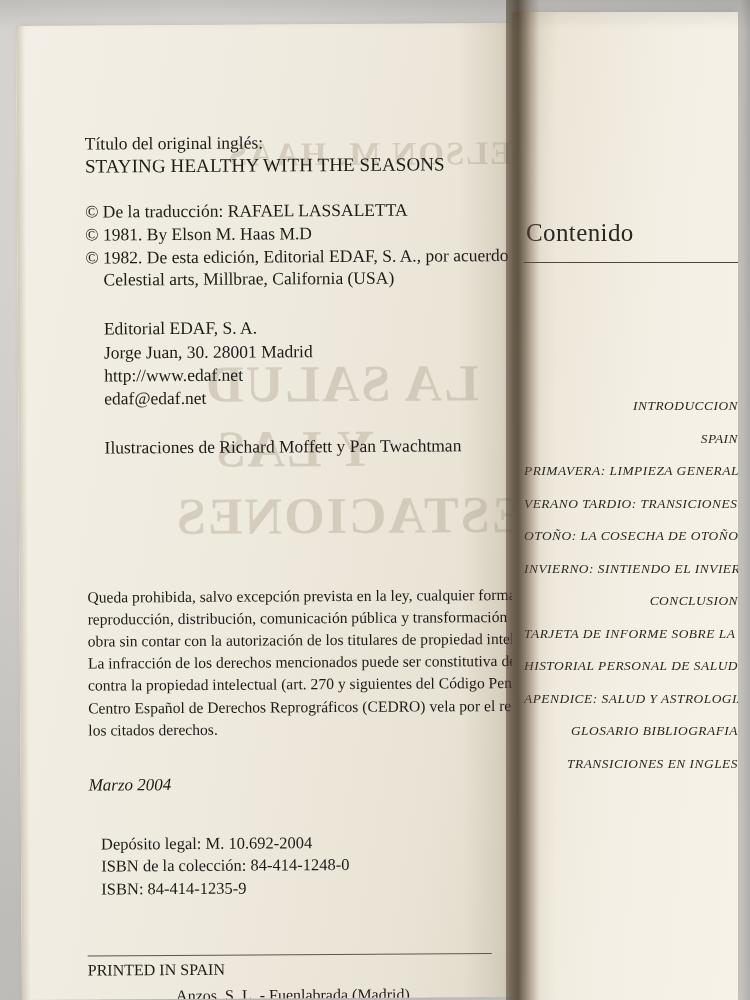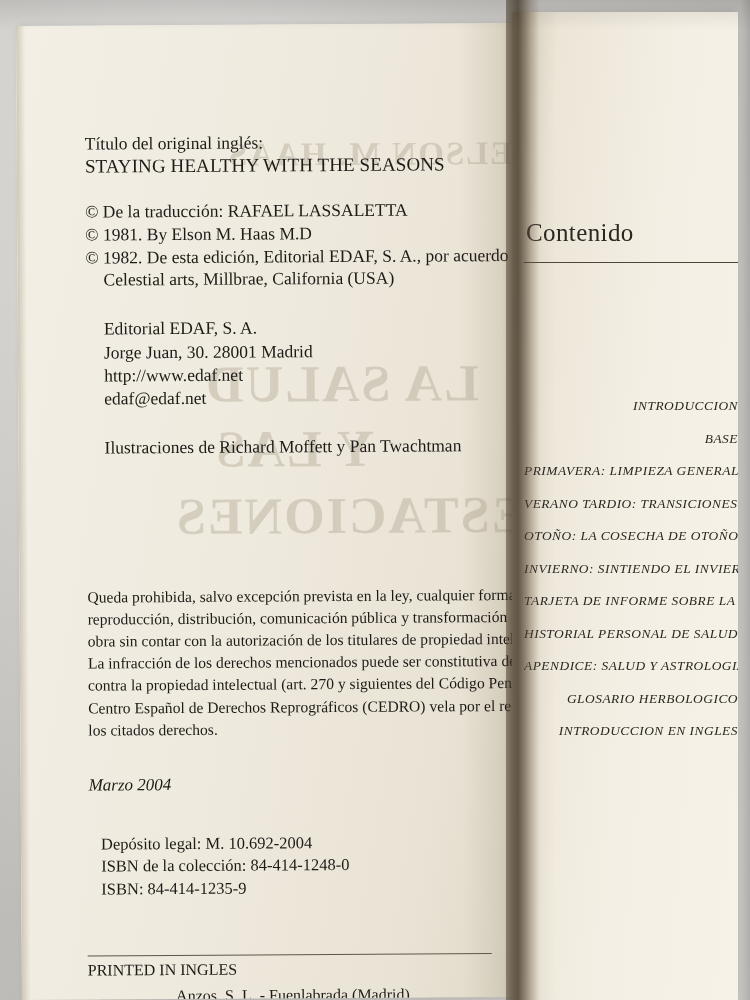--- a/index.html
+++ b/index.html
@@ -300,40 +300,41 @@
       <div class="isbn">
         <span class="ln">Depósito legal: M. 10.692-2004</span>
         <span class="ln">ISBN de la colección: 84-414-1248-0</span>
         <span class="ln">ISBN: 84-414-1235-9</span>
       </div>
 
     </div>
 
     <div class="footer-rule"></div>
     <div class="footer-row">
-      <span>PRINTED IN INGLES</span>
+      <span>PRINTED IN SPAIN</span>
     </div>
     <div class="footer-printer">Anzos, S. L. - Fuenlabrada (Madrid)</div>
   </div>
 
   <div class="gutter"></div>
 
   <div class="page-right">
     <div class="rp-title">Contenido</div>
     <div class="rp-rule"></div>
     <div class="toc">
       <div class="toc-item">INTRODUCCION</div>
-      <div class="toc-item">BASE</div>
+      <div class="toc-item">SPAIN</div>
       <div class="toc-item">PRIMAVERA: LIMPIEZA GENERAL</div>
       <div class="toc-item">VERANO TARDIO: TRANSICIONES ESTIVALES</div>
       <div class="toc-item">OTOÑO: LA COSECHA DE OTOÑO</div>
       <div class="toc-item">INVIERNO: SINTIENDO EL INVIERNO</div>
+      <div class="toc-item">CONCLUSION</div>
       <div class="toc-item">TARJETA DE INFORME SOBRE LA SALUD</div>
       <div class="toc-item">HISTORIAL PERSONAL DE SALUD</div>
       <div class="toc-item">APENDICE: SALUD Y ASTROLOGIA</div>
-      <div class="toc-item">GLOSARIO HERBOLOGICO</div>
-      <div class="toc-item">INTRODUCCION EN INGLES</div>
+      <div class="toc-item">GLOSARIO BIBLIOGRAFIA</div>
+      <div class="toc-item">TRANSICIONES EN INGLES</div>
     </div>
   </div>
 
   <div class="book-right-shadow"></div>
   <div class="top-shadow"></div>
 </div>
 
 </body></html>

